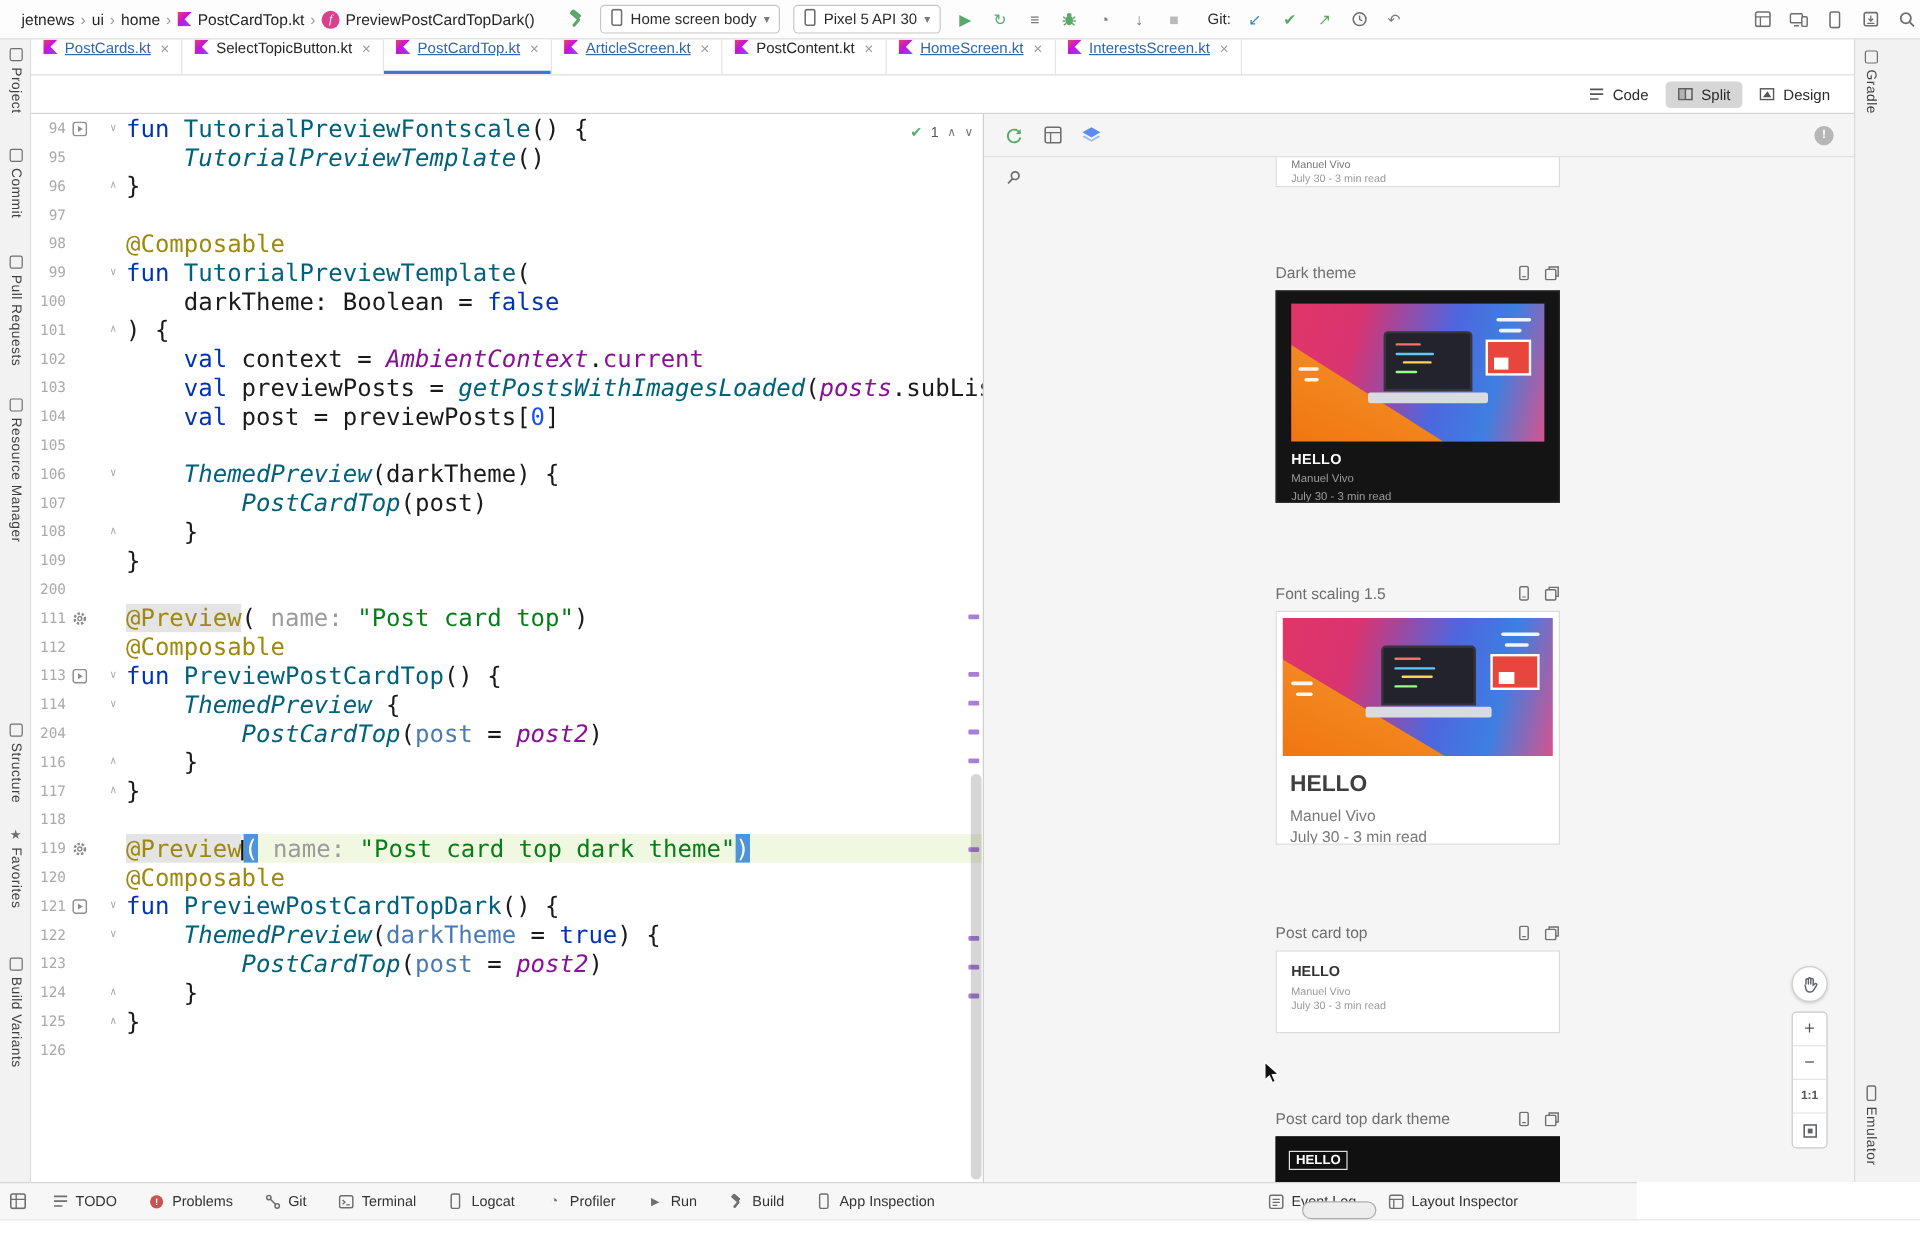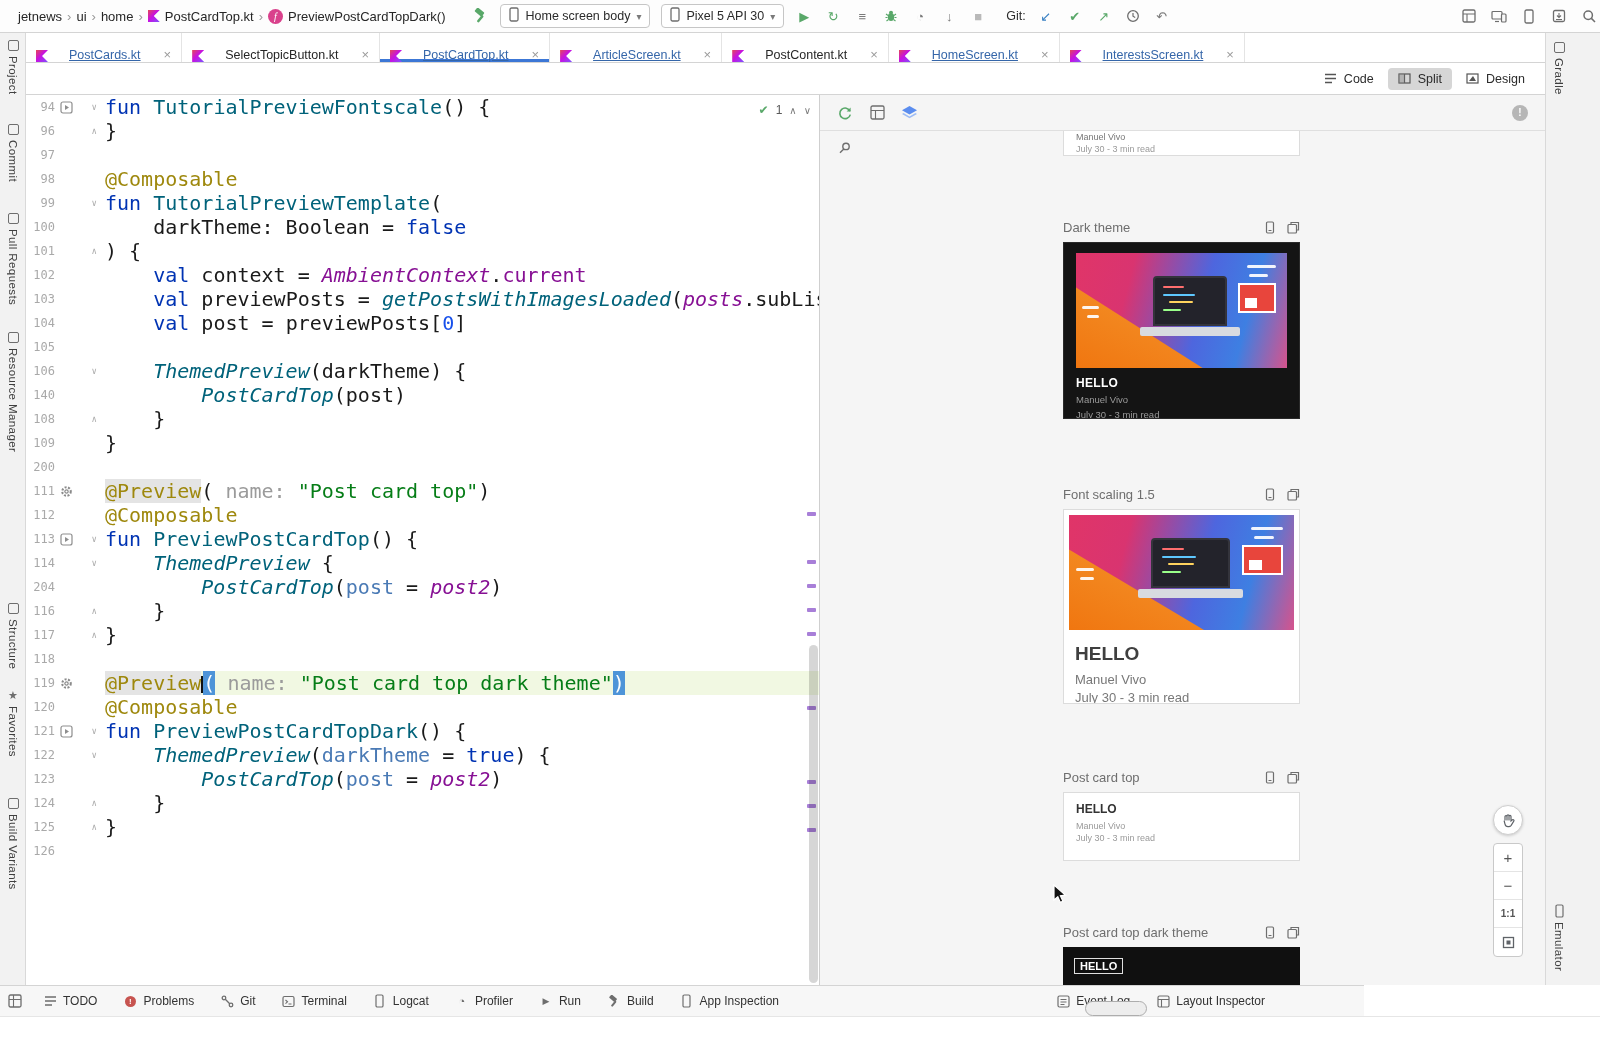--- a/index.html
+++ b/index.html
@@ -33,21 +33,21 @@
   .strip-inner { display:flex; flex-direction:column; align-items:center; width:26px; height:100%; }
   .strip-item { display:flex; flex-direction:column; align-items:center; gap:4px; cursor:default; }
   .vlabel { writing-mode:vertical-rl; font-size:11.5px; color:#3F3F3F; letter-spacing:.4px; white-space:nowrap; }
   .strip-ic { width:13px; height:13px; display:inline-flex; align-items:center; justify-content:center; color:#6E6E6E; font-size:11px; }
   .sq-ic { width:11px; height:11px; border:1.5px solid #6E6E6E; border-radius:2px; }
   #right-strip .strip-inner { justify-content:space-between; padding:8px 0 14px 0; }
 
   
   #tab-row { position:absolute; left:26px; top:33px; width:1519px; height:30px; background:#FFF;
     border-bottom:1px solid #D4D4D4; display:flex; align-items:stretch; }
-  .tab { display:flex; align-items:flex-end; gap:21px; padding:0 10px; border-right:1px solid #E4E4E4;
+  .tab { display:flex; align-items:flex-start; gap:6px; padding:0 10px; border-right:1px solid #E4E4E4;
     font-size:12.5px; color:#262626; cursor:default; position:relative; }
   .tab.active { box-shadow:inset 0 -3px 0 #3C77D6; background:#FFFFFF; }
   .tab.modified .tab-label { color:#3566A9; text-decoration:underline; }
   .tab-close { color:#9A9A9A; font-size:13px; margin-left:2px; }
 
   
   #edit-toolbar { position:absolute; left:26px; top:63px; width:1519px; height:32px; background:#FFF;
     border-bottom:1px solid #D4D4D4; display:flex; align-items:center; justify-content:flex-end; padding-right:10px; gap:4px; }
   .vmode { display:flex; align-items:center; gap:6px; font-size:12.5px; color:#2B2B2B; padding:4px 10px; border-radius:4px; }
   .vmode.active { background:#D6D6D6; }
@@ -415,32 +415,33 @@
         <span>Design</span>
       </div>
     </div>
 
   <section id="editor">
     <div id="code-lines">
         <div class="cl"><span class="ln">94</span><span class="gslot"><svg width="13" height="13" viewBox="0 0 13 13">
               <rect x="1" y="1" width="11" height="11" rx="2" fill="none" stroke="#8E8E8E" stroke-width="1.2"></rect>
               <path d="M5 4l4 2.5L5 9z" fill="#8E8E8E"></path>
             </svg></span><span class="fslot">∨</span><span class="code"><span class="tk-k">fun </span><span class="tk-fd">TutorialPreviewFontscale</span><span class="tk-t">() {</span></span></div>
+        <div class="cl"><span class="ln">95</span><span class="gslot"></span><span class="fslot"></span><span class="code"><span class="tk-t">    </span><span class="tk-it">TutorialPreviewTemplate</span><span class="tk-t">()</span></span></div>
         <div class="cl"><span class="ln">96</span><span class="gslot"></span><span class="fslot">∧</span><span class="code"><span class="tk-t">}</span></span></div>
         <div class="cl"><span class="ln">97</span><span class="gslot"></span><span class="fslot"></span><span class="code"></span></div>
         <div class="cl"><span class="ln">98</span><span class="gslot"></span><span class="fslot"></span><span class="code"><span class="tk-an">@Composable</span></span></div>
         <div class="cl"><span class="ln">99</span><span class="gslot"></span><span class="fslot">∨</span><span class="code"><span class="tk-k">fun </span><span class="tk-fd">TutorialPreviewTemplate</span><span class="tk-t">(</span></span></div>
         <div class="cl"><span class="ln">100</span><span class="gslot"></span><span class="fslot"></span><span class="code"><span class="tk-t">    darkTheme: Boolean = </span><span class="tk-k">false</span></span></div>
         <div class="cl"><span class="ln">101</span><span class="gslot"></span><span class="fslot">∧</span><span class="code"><span class="tk-t">) {</span></span></div>
         <div class="cl"><span class="ln">102</span><span class="gslot"></span><span class="fslot"></span><span class="code"><span class="tk-t">    </span><span class="tk-k">val</span><span class="tk-t"> context = </span><span class="tk-ip">AmbientContext</span><span class="tk-t">.</span><span class="tk-p">current</span></span></div>
         <div class="cl"><span class="ln">103</span><span class="gslot"></span><span class="fslot"></span><span class="code"><span class="tk-t">    </span><span class="tk-k">val</span><span class="tk-t"> previewPosts = </span><span class="tk-it">getPostsWithImagesLoaded</span><span class="tk-t">(</span><span class="tk-ip">posts</span><span class="tk-t">.subList(</span><span class="tk-n">1</span><span class="tk-t">, </span><span class="tk-n">2</span><span class="tk-t">), context.r</span></span></div>
         <div class="cl"><span class="ln">104</span><span class="gslot"></span><span class="fslot"></span><span class="code"><span class="tk-t">    </span><span class="tk-k">val</span><span class="tk-t"> post = previewPosts[</span><span class="tk-n">0</span><span class="tk-t">]</span></span></div>
         <div class="cl"><span class="ln">105</span><span class="gslot"></span><span class="fslot"></span><span class="code"></span></div>
         <div class="cl"><span class="ln">106</span><span class="gslot"></span><span class="fslot">∨</span><span class="code"><span class="tk-t">    </span><span class="tk-it">ThemedPreview</span><span class="tk-t">(darkTheme) {</span></span></div>
-        <div class="cl"><span class="ln">140</span><span class="gslot"></span><span class="fslot"></span><span class="code"><span class="tk-t">        </span><span class="tk-it">PostCardTop</span><span class="tk-t">(post)</span></span></div>
+        <div class="cl"><span class="ln">107</span><span class="gslot"></span><span class="fslot"></span><span class="code"><span class="tk-t">        </span><span class="tk-it">PostCardTop</span><span class="tk-t">(post)</span></span></div>
         <div class="cl"><span class="ln">108</span><span class="gslot"></span><span class="fslot">∧</span><span class="code"><span class="tk-t">    }</span></span></div>
         <div class="cl"><span class="ln">109</span><span class="gslot"></span><span class="fslot"></span><span class="code"><span class="tk-t">}</span></span></div>
         <div class="cl"><span class="ln">200</span><span class="gslot"></span><span class="fslot"></span><span class="code"></span></div>
         <div class="cl"><span class="ln">111</span><span class="gslot"><svg width="13" height="13" viewBox="0 0 14 14">
               <circle cx="7" cy="7" r="4.6" fill="none" stroke="#8A8A8A" stroke-width="2.2" stroke-dasharray="2.2 1.6"></circle>
               <circle cx="7" cy="7" r="1.8" fill="none" stroke="#8A8A8A" stroke-width="1.3"></circle>
             </svg></span><span class="fslot"></span><span class="code"><span class="tk-anh">@Preview</span><span class="tk-t">( </span><span class="tk-h">name: </span><span class="tk-s">"Post card top"</span><span class="tk-t">)</span></span></div>
         <div class="cl"><span class="ln">112</span><span class="gslot"></span><span class="fslot"></span><span class="code"><span class="tk-an">@Composable</span></span></div>
         <div class="cl"><span class="ln">113</span><span class="gslot"><svg width="13" height="13" viewBox="0 0 13 13">
               <rect x="1" y="1" width="11" height="11" rx="2" fill="none" stroke="#8E8E8E" stroke-width="1.2"></rect>

